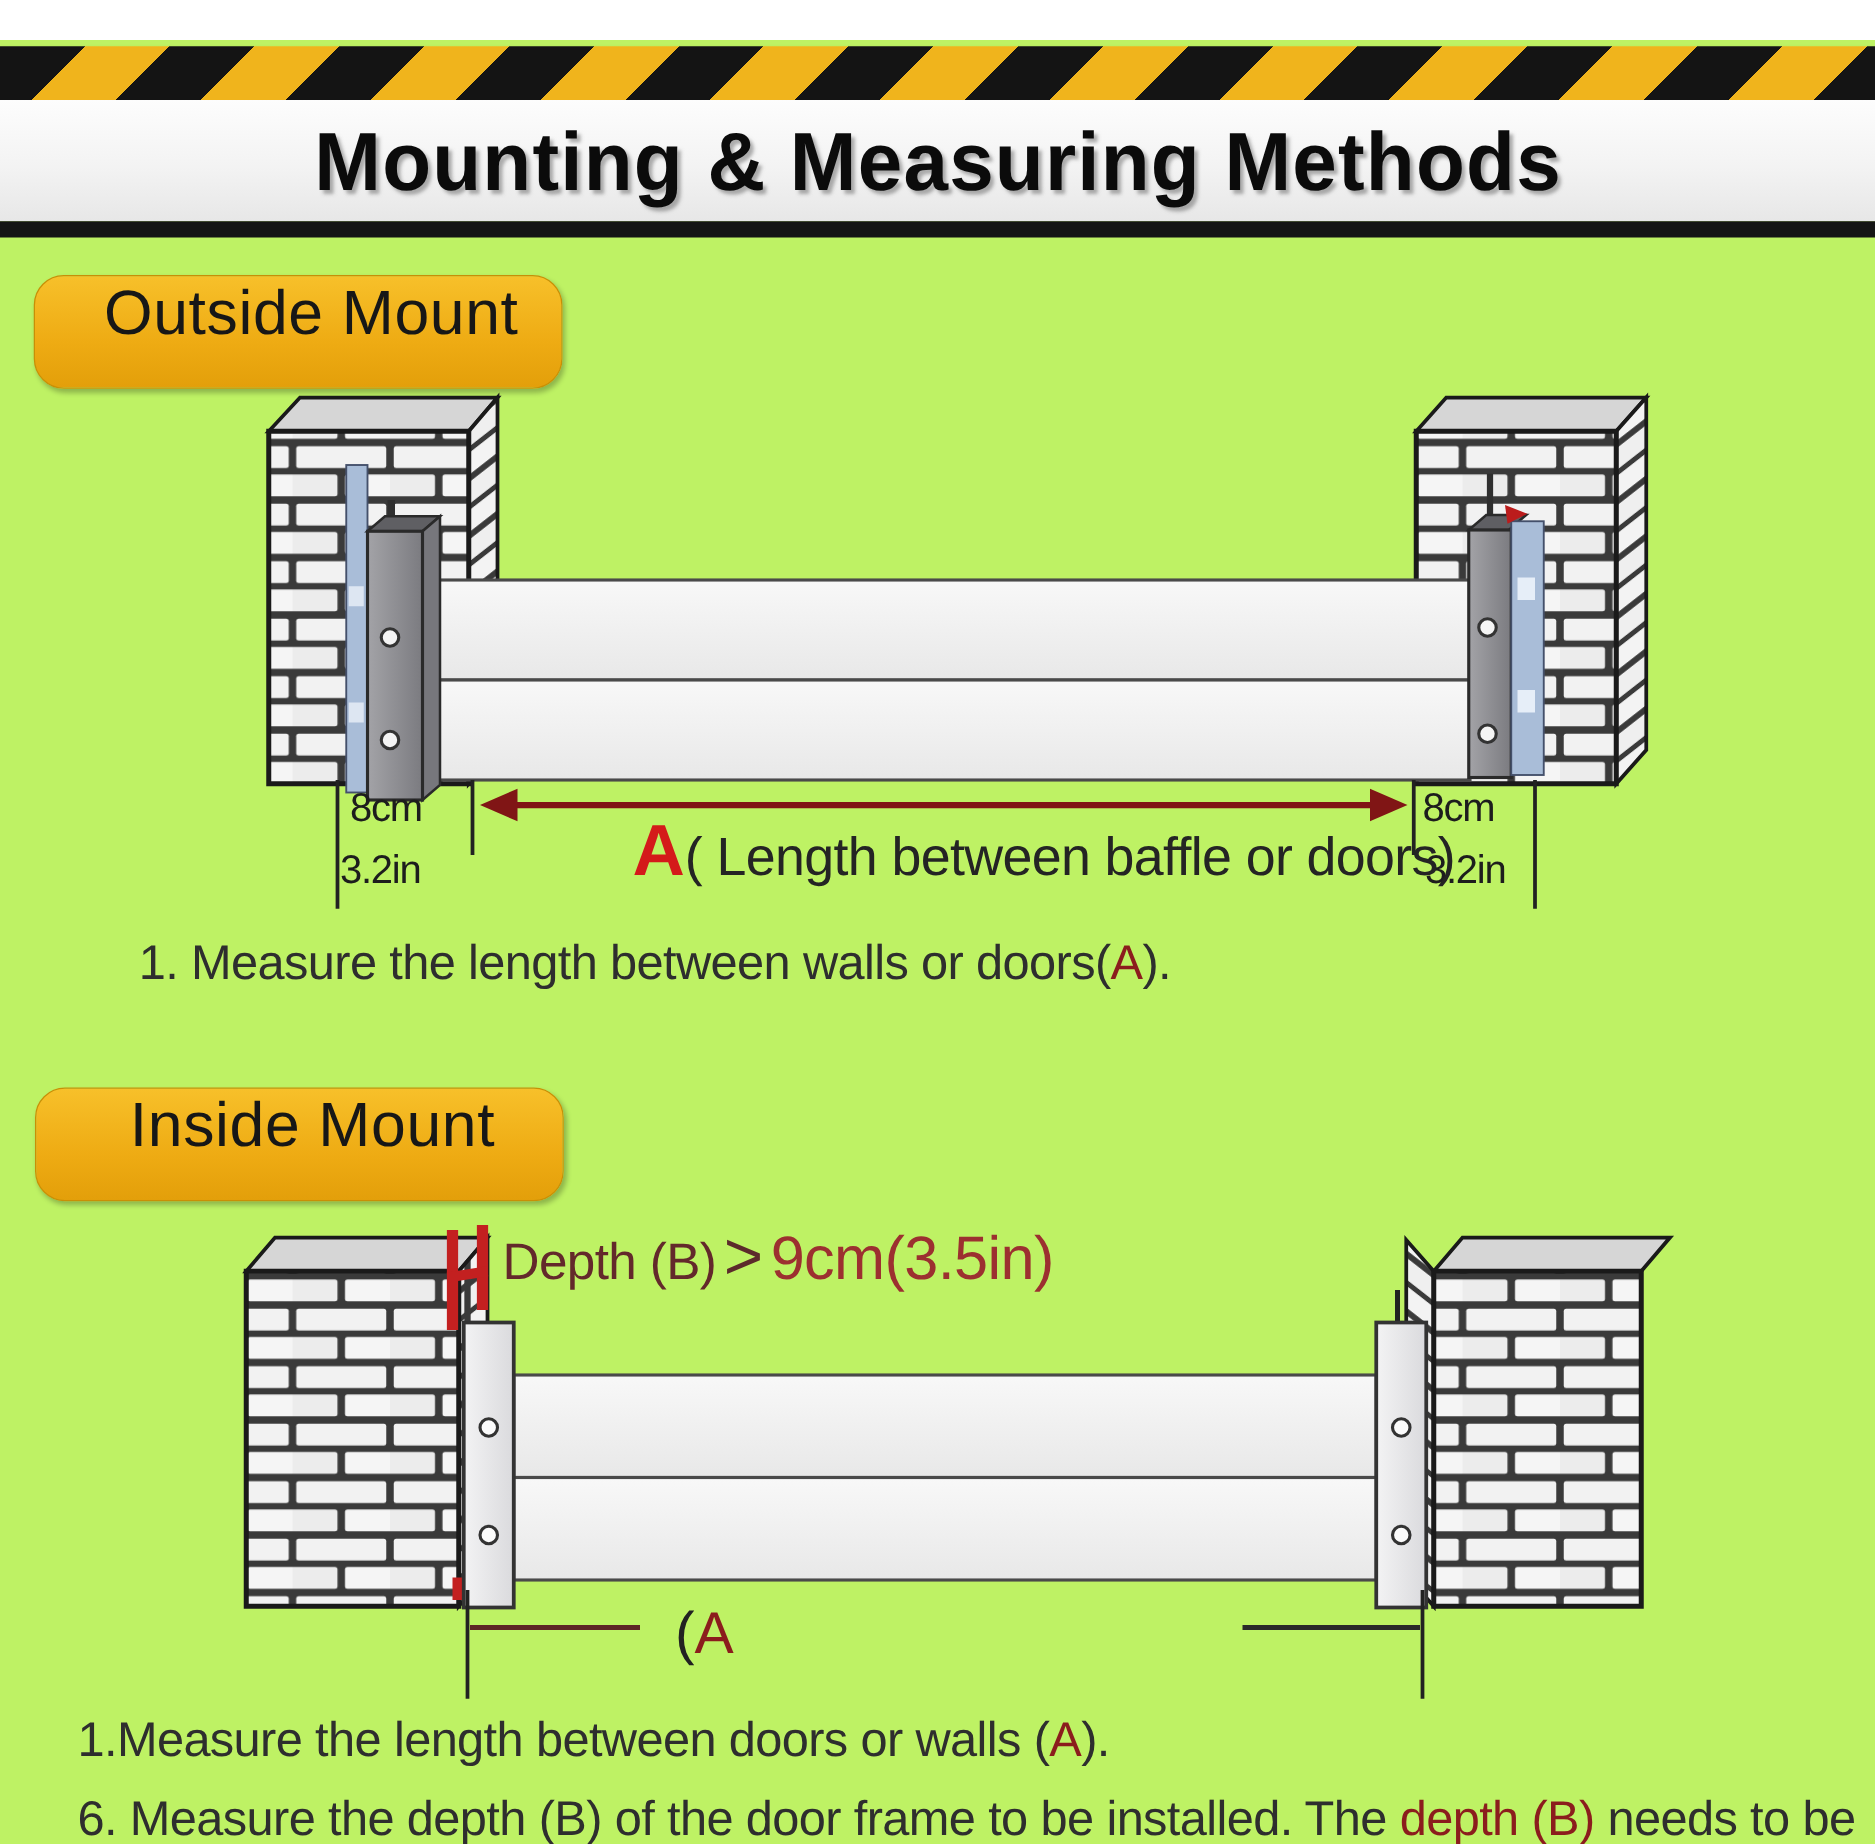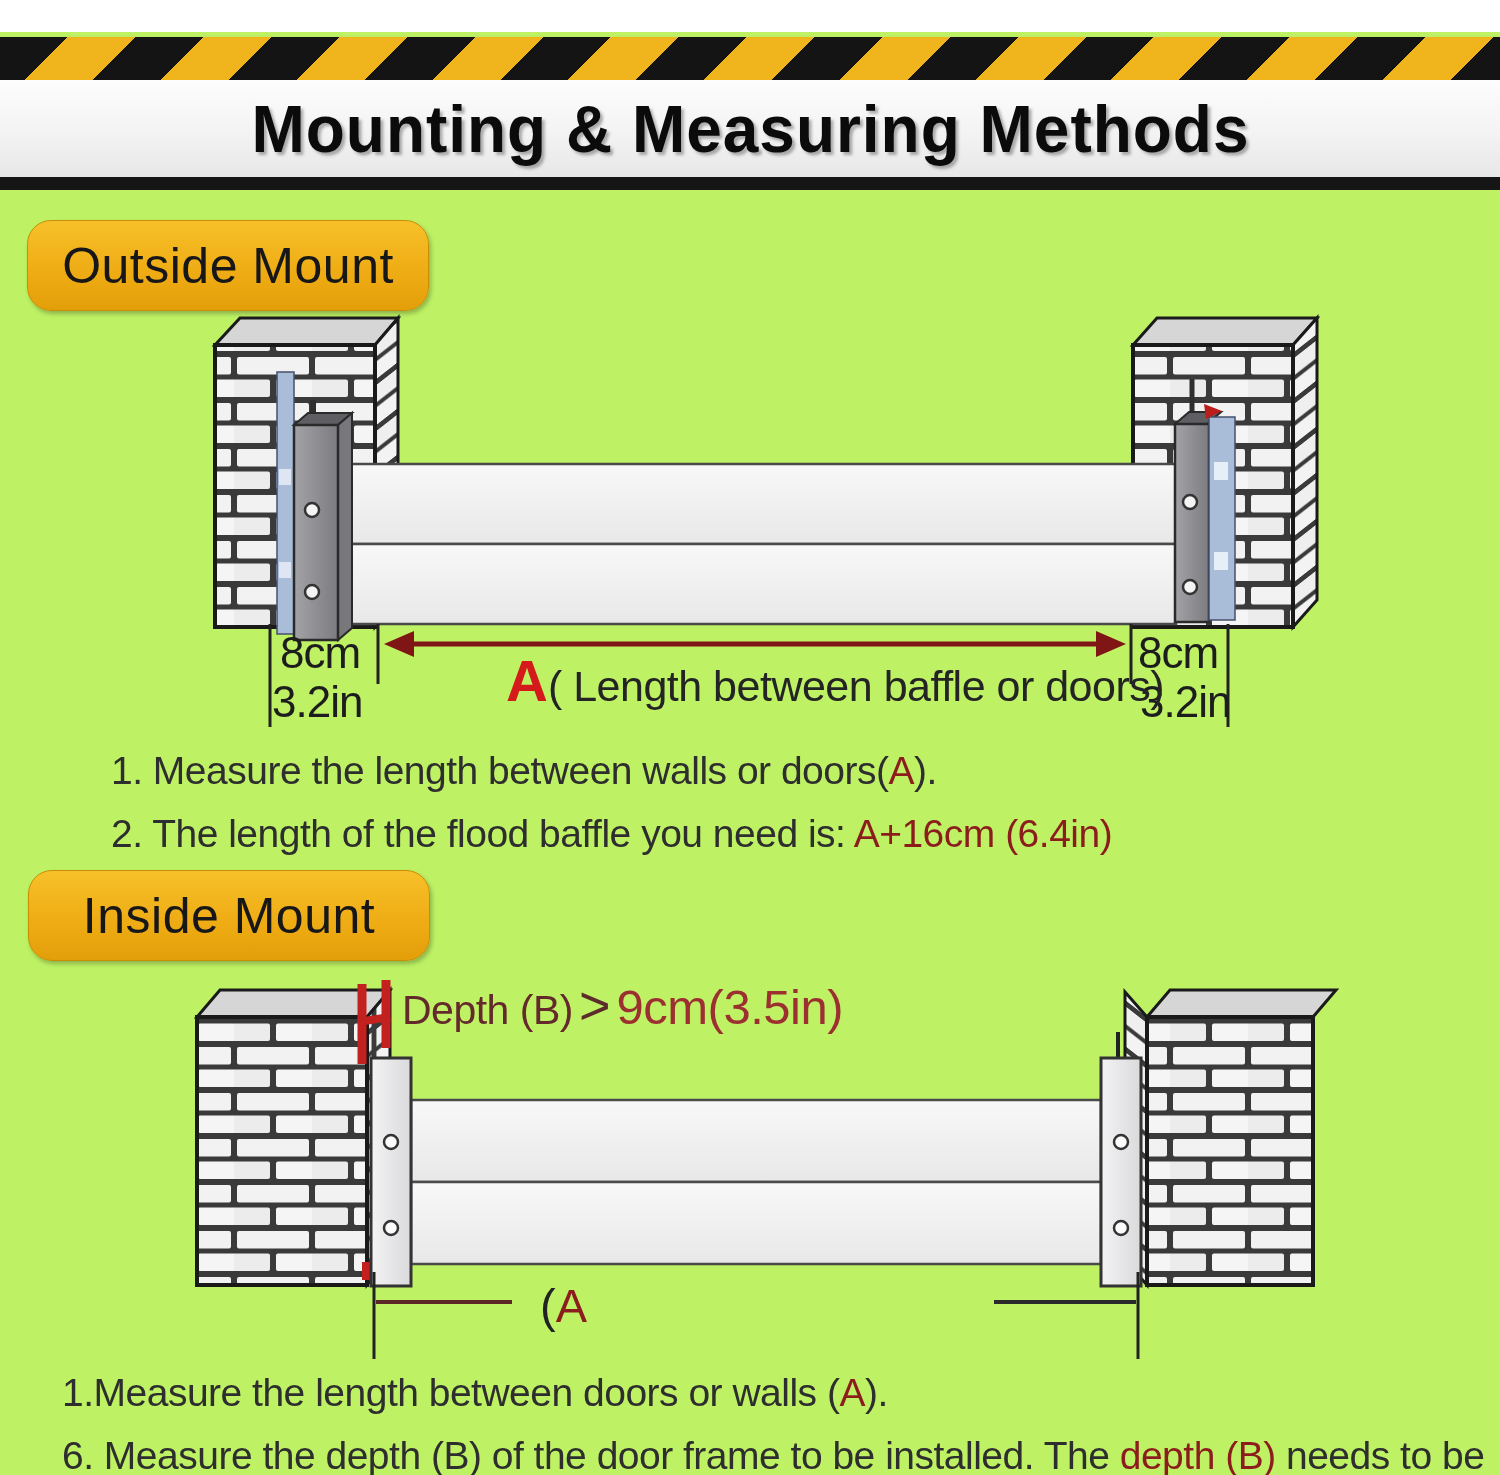--- a/index.html
+++ b/index.html
@@ -22,31 +22,31 @@
     margin:0;font-size:66px;font-weight:700;letter-spacing:1px;color:#0b0b0b;
     transform:scaleX(.97);text-shadow:3px 3px 3px rgba(110,110,110,.55);
     white-space:nowrap;
   }
   .black-bar{position:absolute;left:0;top:145px;width:100%;height:13px;background:#151515;}
   
   .badge{
     position:absolute;width:400px;height:89px;border-radius:24px;
     background:linear-gradient(180deg,#f7c02a 0%,#eeab13 60%,#e39f0a 100%);
     border:1px solid #c88f06;box-shadow:2px 3px 4px rgba(0,0,0,.25);
-    display:flex;align-items:center;justify-content:center;
-    font-size:50px;color:#171717;letter-spacing:.5px;
+    display:flex;justify-content:center;
+    font-size:50px;color:#171717;letter-spacing:.5px;padding-left:21px;
   }
   #badge-outside{left:27px;top:188px;}
   #badge-inside{left:28px;top:838px;}
   
   svg{position:absolute;left:0;display:block;}
   #diagram-outside{top:280px;}
   #diagram-inside{top:935px;}
   
-  .dim-txt{position:absolute;font-size:44px;color:#1d1d1d;letter-spacing:-1px;white-space:nowrap;}
+  .dim-txt{position:absolute;font-size:32px;color:#1d1d1d;letter-spacing:-1px;white-space:nowrap;}
   .span-label{position:absolute;left:506px;top:615px;display:flex;align-items:baseline;white-space:nowrap;}
   .span-label .a{font-size:58px;font-weight:700;color:#d41a1a;}
   .span-label .rest{font-size:43px;color:#242424;letter-spacing:-.5px;}
   .steps{position:absolute;font-size:39px;color:#2e2e2e;letter-spacing:-.5px;}
   .steps p{margin:0 0 13px 0;line-height:50px;}
   #steps-outside{left:111px;top:714px;width:1340px;}
   #steps-inside{left:62px;top:1336px;width:1436px;}
   .red{color:#8b1d1d;}
   .depth-label{position:absolute;left:402px;top:942px;display:flex;align-items:baseline;white-space:nowrap;}
   .depth-label .nm{font-size:41px;color:#63292b;letter-spacing:-.5px;}
@@ -157,21 +157,20 @@
   <div class="dim-txt" style="left:272px;top:645px;">3.2in</div>
   <div class="dim-txt" style="left:1138px;top:596px;">8cm</div>
   <div class="dim-txt" style="left:1140px;top:645px;">3.2in</div>
   <div class="span-label">
     <span class="a">A</span>
     <span class="rest">( Length between baffle or doors)</span>
   </div>
 
   <div class="steps" id="steps-outside">
     <p><span>1. Measure the length between walls or doors(</span><span class="red">A</span><span>).</span></p>
-    <p><span>2. The length of the flood baffle you need is: </span><span class="red">A+16cm (6.4in)</span><span></span></p>
   </div>
 
   <svg id="diagram-inside" width="1500" height="405" viewBox="0 935 1500 405">
     <defs>
       <linearGradient id="gradBracketLight" x1="0" y1="0" x2="1" y2="0">
         <stop offset="0" stop-color="#f3f3f4"></stop>
           <stop offset="1" stop-color="#dadadd"></stop>
       </linearGradient>
       <linearGradient id="gradPanel2" x1="0" y1="0" x2="0" y2="1">
         <stop offset="0" stop-color="#f8f8f8"></stop>

